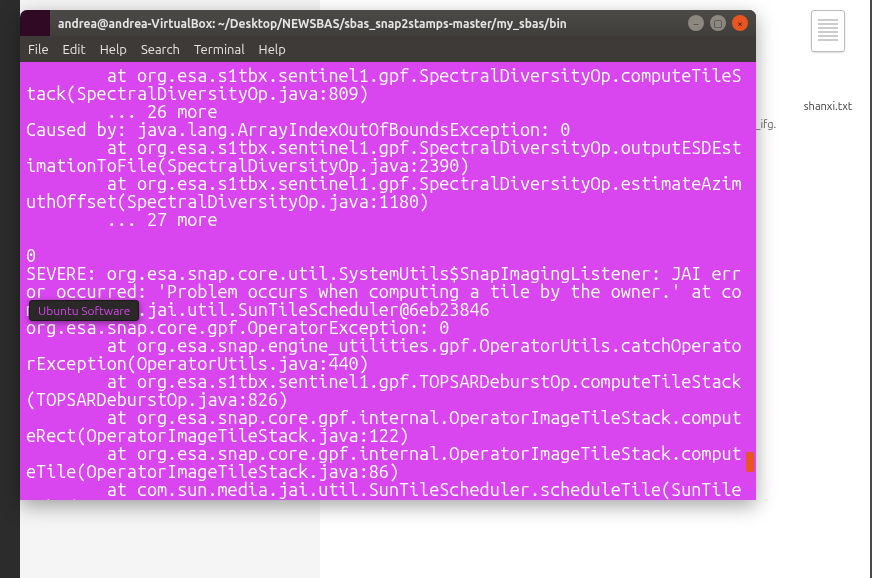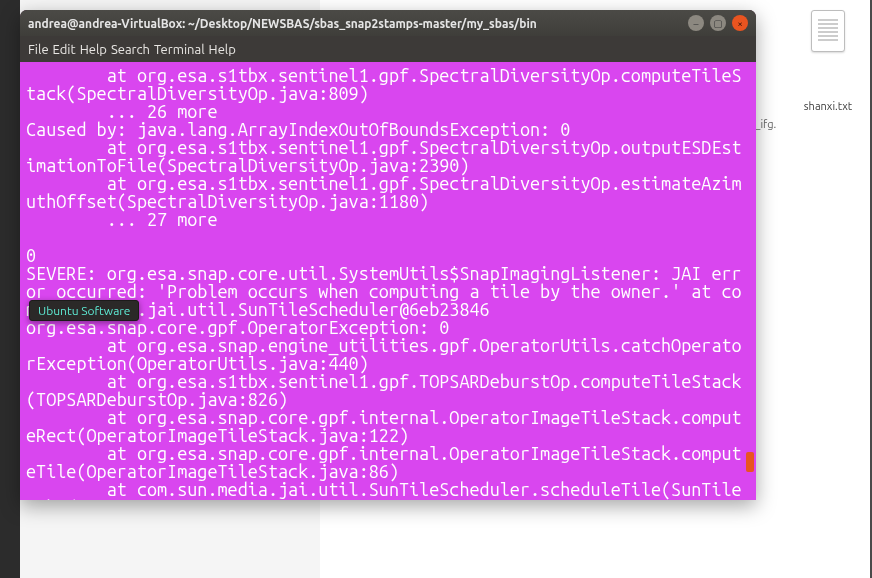--- a/index.html
+++ b/index.html
@@ -91,20 +91,21 @@
 }
 
 
 .titlebar {
   height: 26px;
   background: linear-gradient(#4b4a46, #3f3e3a);
   display: flex;
   align-items: center;
   padding: 0 8px;
   gap: 6px;
+  margin-left: 30px;
 }
 .titlebar .title {
   flex: 1;
   color: #e6e6e6;
   font-size: 12px;
   font-weight: bold;
   white-space: nowrap;
   overflow: hidden;
 }
 .titlebar .win-btn {
@@ -120,21 +121,21 @@
 .titlebar .win-max { background: #8c8880; }
 .titlebar .win-close { background: #e95420; color: #2b0e05; }
 
 
 .menubar {
   height: 26px;
   background: #3d3a38;
   display: flex;
   align-items: center;
   padding: 0 8px;
-  gap: 4px;
+  gap: 14px;
 }
 .menubar .mitem {
   color: #e8e6e3;
   font-size: 13px;
   cursor: default;
 }
 
 
 .term-content {
   flex: 1;
@@ -160,21 +161,21 @@
   background: #e95420;
   border-radius: 2px;
 }
 
 
 .tooltip {
   position: absolute;
   left: 29px;
   top: 300px;
   background: #2b2928;
-  color: #5eead4;
+  color: #d946ef;
   font-size: 12px;
   padding: 3px 8px;
   border: 1px solid #1c1b1a;
   border-radius: 3px;
   box-shadow: 0 2px 6px rgba(0,0,0,0.4);
 }
 
 </style>
 </head>
 <body>

